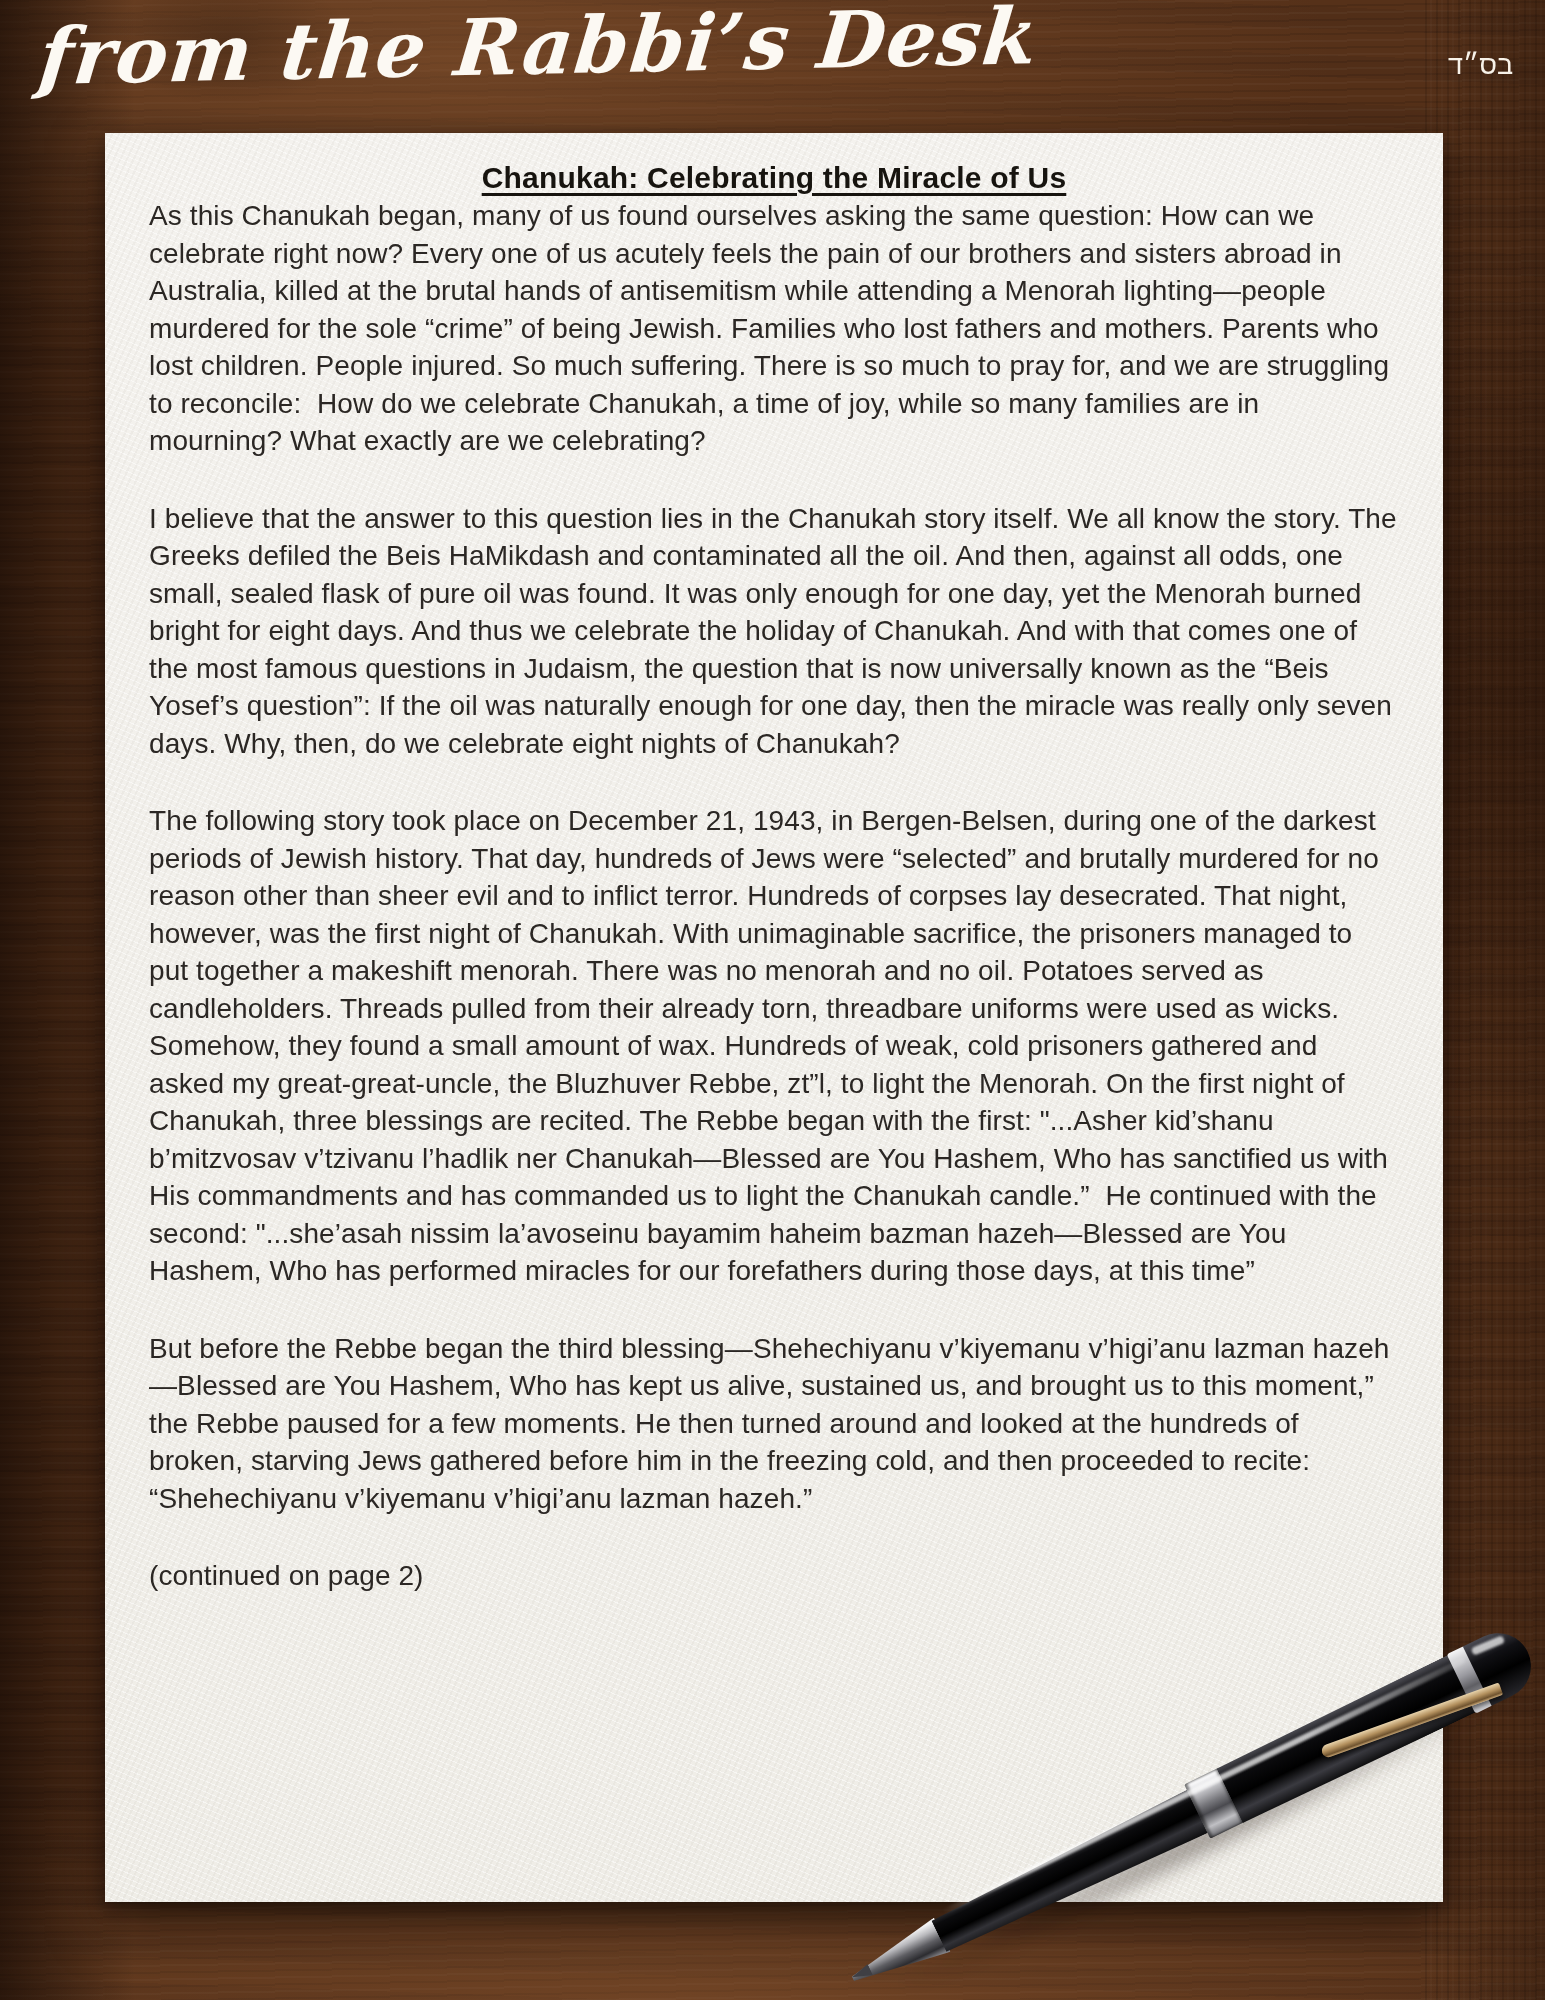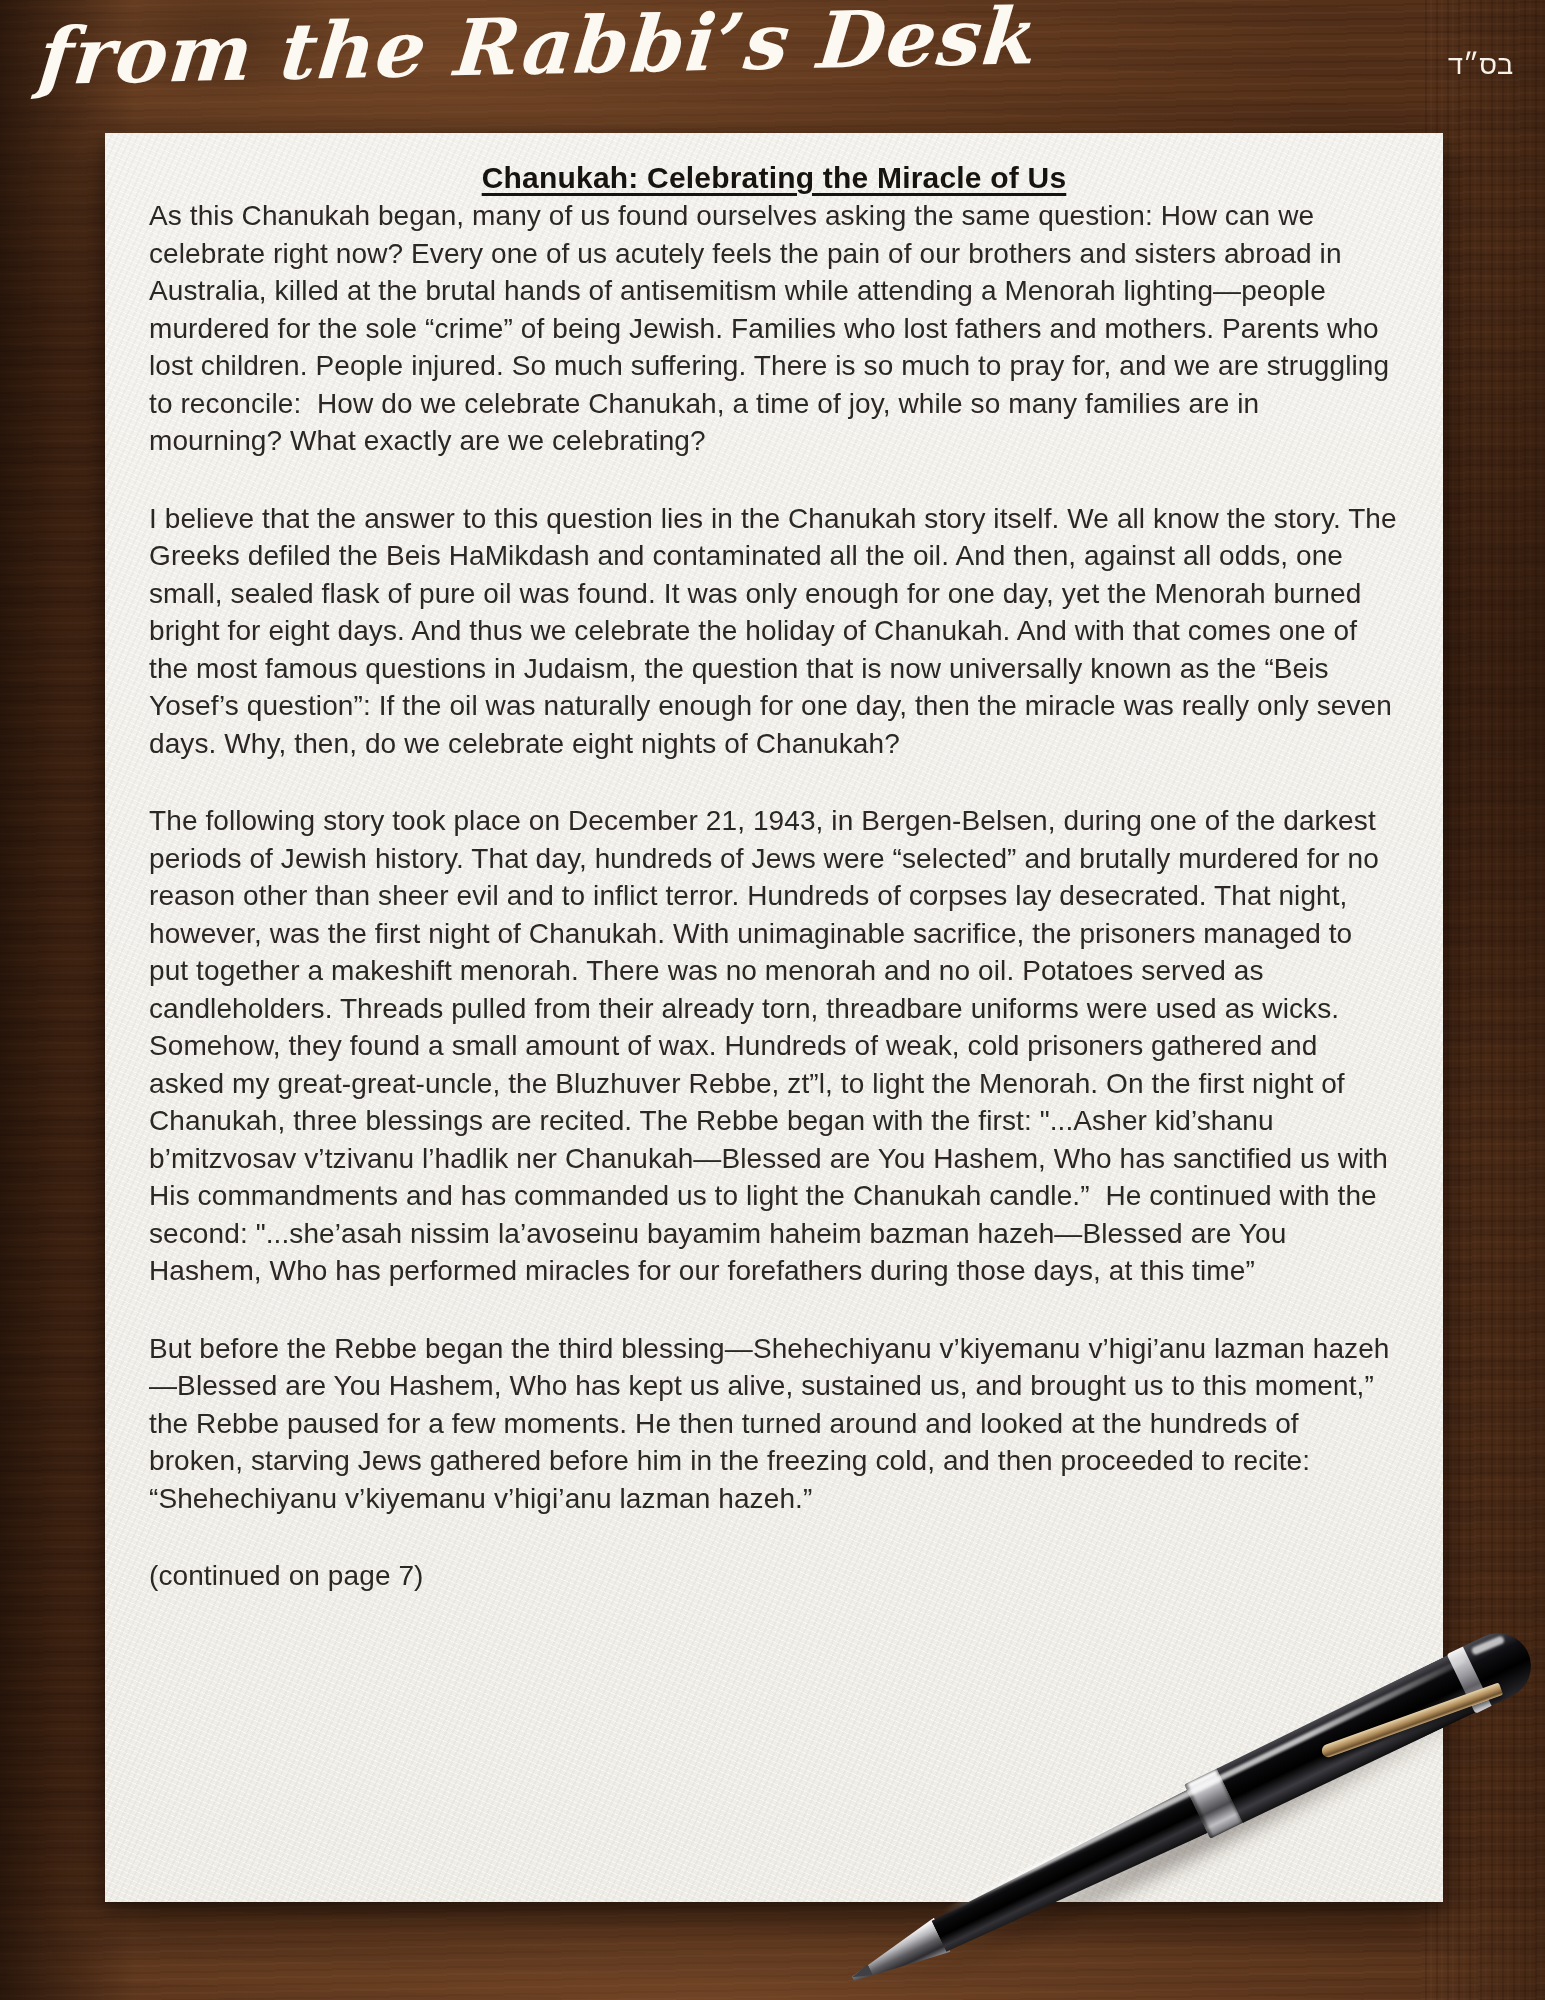--- a/index.html
+++ b/index.html
@@ -95,21 +95,21 @@
     <div class="hebrew-mark">בס״ד</div>
   </header>
 
   <main class="paper">
     <h1 class="doc-title">Chanukah: Celebrating the Miracle of Us</h1>
     <p class="body-p" data-style="regular">As this Chanukah began, many of us found ourselves asking the same question: How can we celebrate right now? Every one of us acutely feels the pain of our brothers and sisters abroad in Australia, killed at the brutal hands of antisemitism while attending a Menorah lighting—people murdered for the sole “crime” of being Jewish. Families who lost fathers and mothers. Parents who lost children. People injured. So much suffering. There is so much to pray for, and we are struggling to reconcile:  How do we celebrate Chanukah, a time of joy, while so many families are in mourning? What exactly are we celebrating?</p>
     <p class="body-p" data-style="regular">I believe that the answer to this question lies in the Chanukah story itself. We all know the story. The Greeks defiled the Beis HaMikdash and contaminated all the oil. And then, against all odds, one small, sealed flask of pure oil was found. It was only enough for one day, yet the Menorah burned bright for eight days. And thus we celebrate the holiday of Chanukah. And with that comes one of the most famous questions in Judaism, the question that is now universally known as the “Beis Yosef’s question”: If the oil was naturally enough for one day, then the miracle was really only seven days. Why, then, do we celebrate eight nights of Chanukah?</p>
     <p class="body-p" data-style="italic">The following story took place on December 21, 1943, in Bergen-Belsen, during one of the darkest periods of Jewish history. That day, hundreds of Jews were “selected” and brutally murdered for no reason other than sheer evil and to inflict terror. Hundreds of corpses lay desecrated. That night, however, was the first night of Chanukah. With unimaginable sacrifice, the prisoners managed to put together a makeshift menorah. There was no menorah and no oil. Potatoes served as candleholders. Threads pulled from their already torn, threadbare uniforms were used as wicks. Somehow, they found a small amount of wax. Hundreds of weak, cold prisoners gathered and asked my great-great-uncle, the Bluzhuver Rebbe, zt”l, to light the Menorah. On the first night of Chanukah, three blessings are recited. The Rebbe began with the first: "...Asher kid’shanu b’mitzvosav v’tzivanu l’hadlik ner Chanukah—Blessed are You Hashem, Who has sanctified us with His commandments and has commanded us to light the Chanukah candle.”  He continued with the second: "...she’asah nissim la’avoseinu bayamim haheim bazman hazeh—Blessed are You Hashem, Who has performed miracles for our forefathers during those days, at this time”</p>
     <p class="body-p" data-style="italic">But before the Rebbe began the third blessing—Shehechiyanu v’kiyemanu v’higi’anu lazman hazeh—Blessed are You Hashem, Who has kept us alive, sustained us, and brought us to this moment,” the Rebbe paused for a few moments. He then turned around and looked at the hundreds of broken, starving Jews gathered before him in the freezing cold, and then proceeded to recite:
 “Shehechiyanu v’kiyemanu v’higi’anu lazman hazeh.”</p>
-    <p class="body-p" data-style="italic">(continued on page 7)</p>
+    <p class="body-p" data-style="italic">(continued on page 2)</p>
   </main>
 
   <div class="pen-shadow"></div>
   <div class="pen">
     <div class="pen-tip"></div>
     <div class="pen-point"></div>
     <div class="pen-front"></div>
     <div class="pen-band"></div>
     <div class="pen-barrel"></div>
     <div class="pen-cap-ring"></div>

